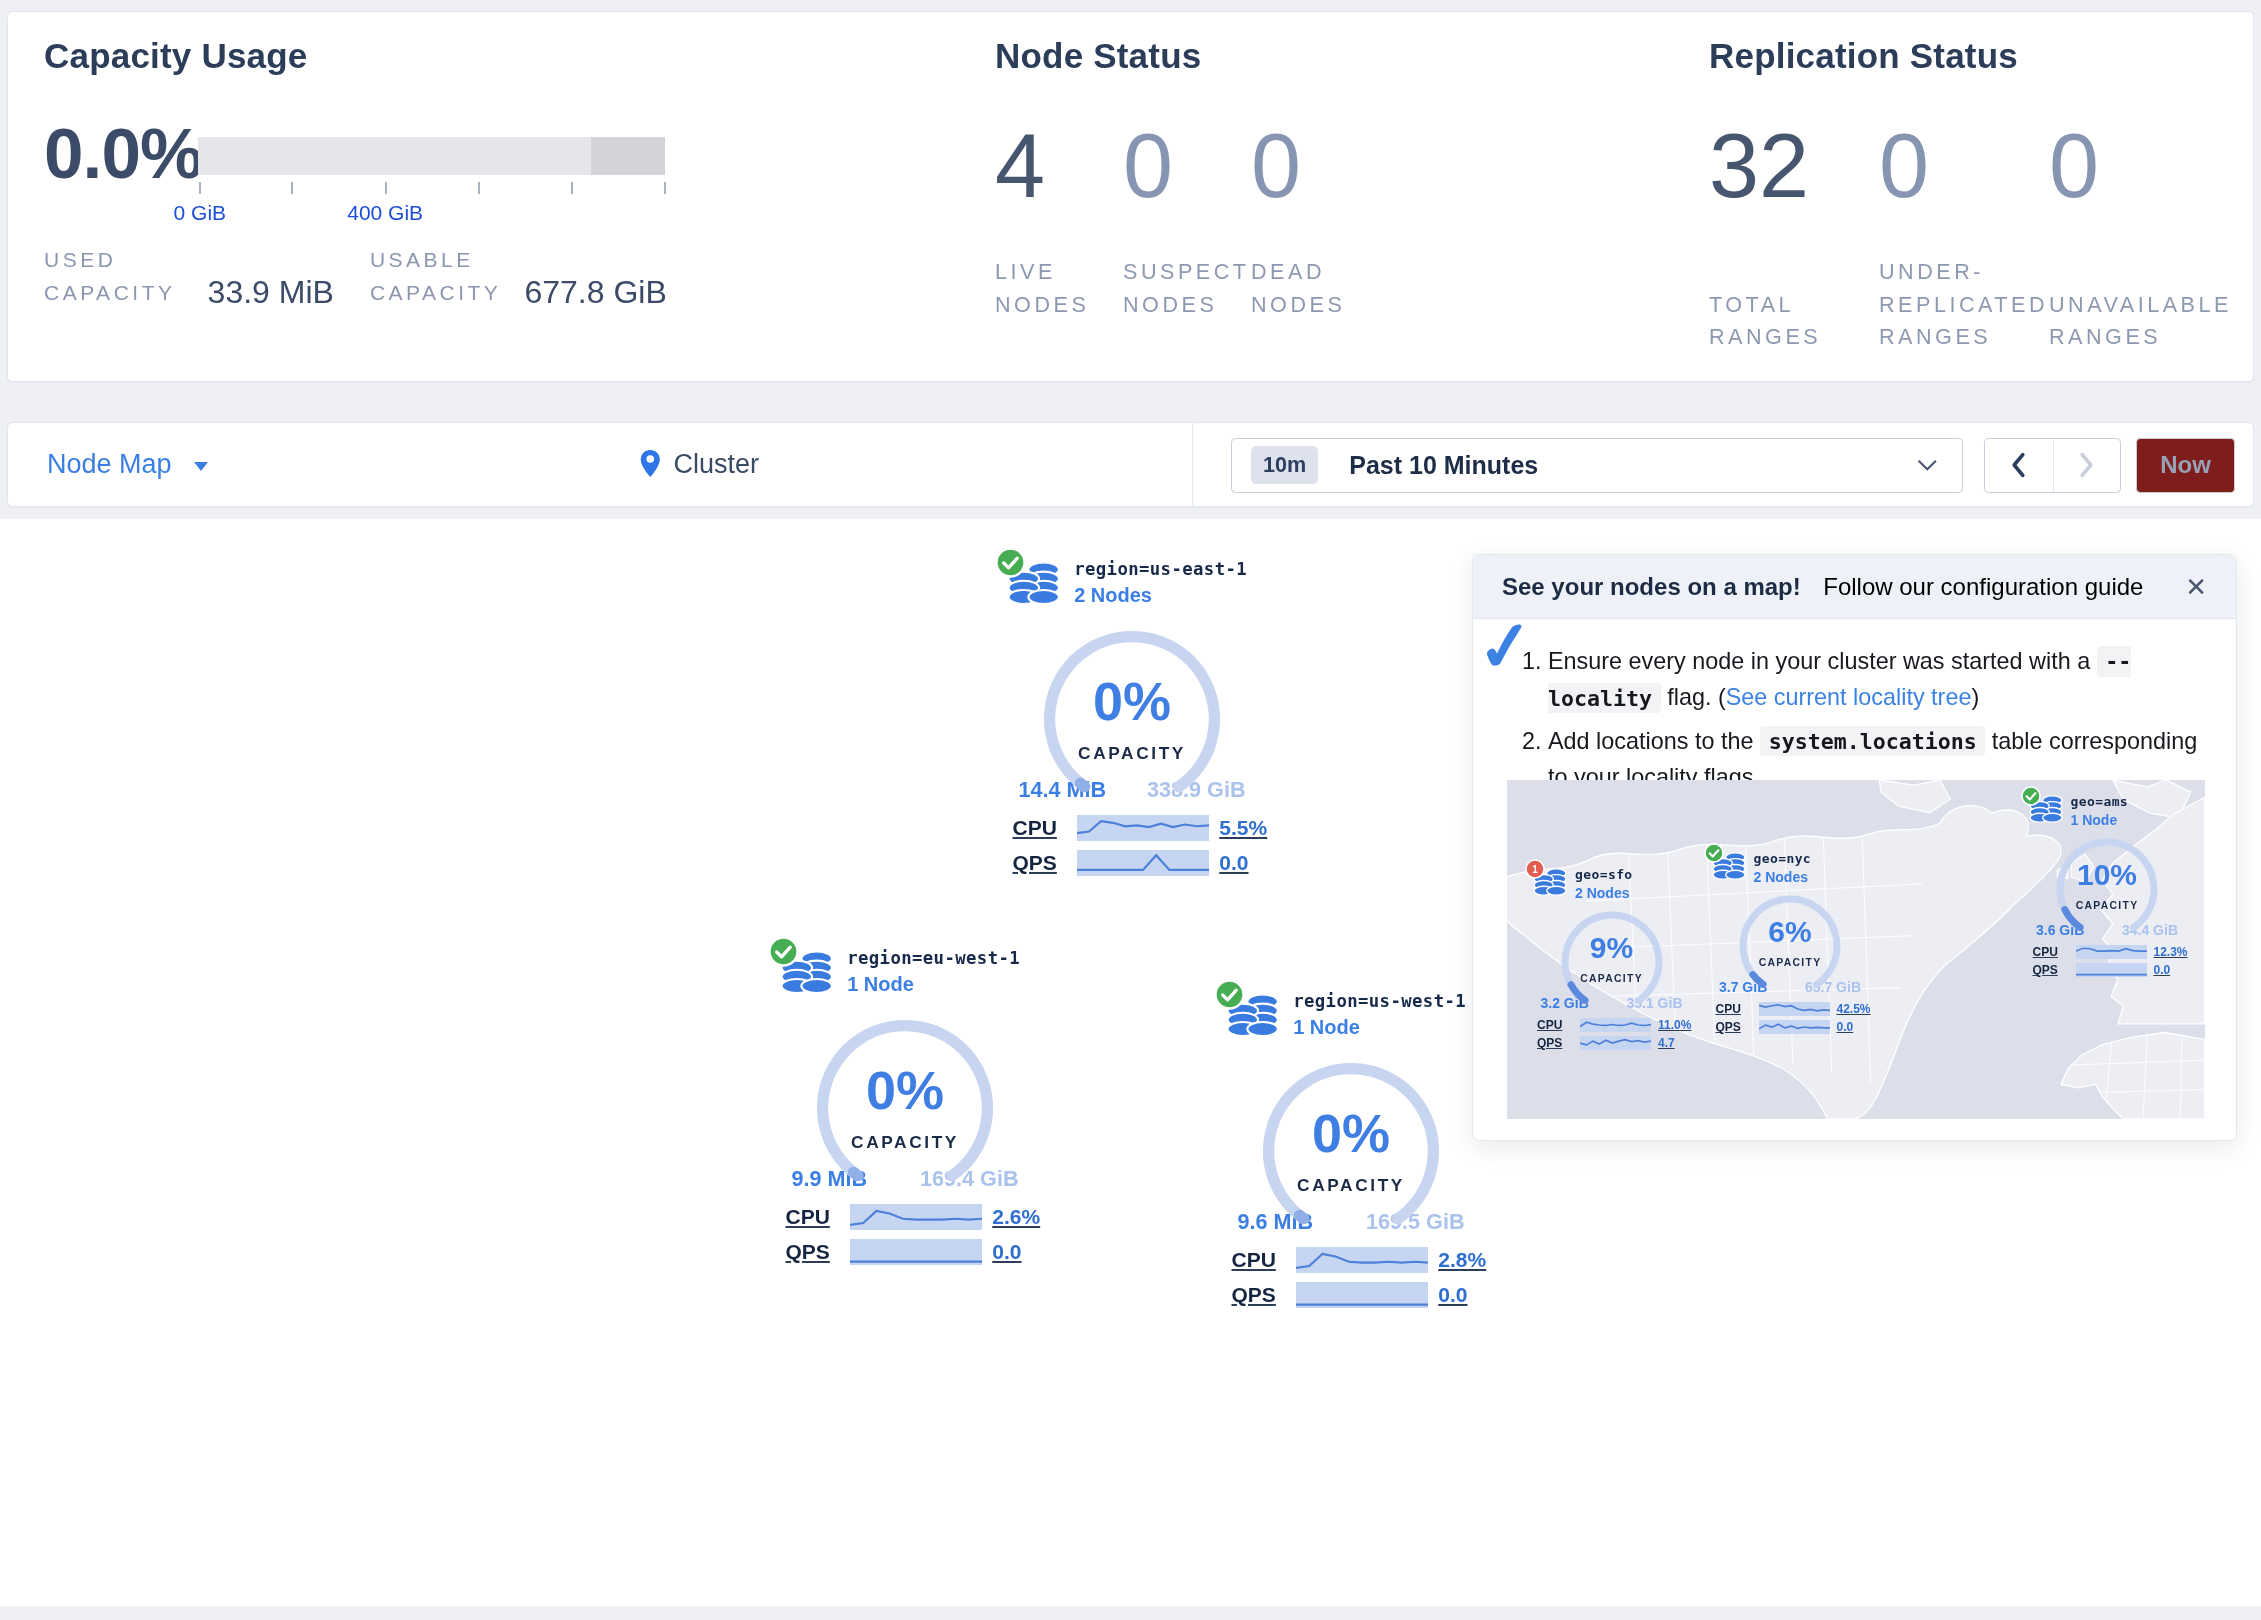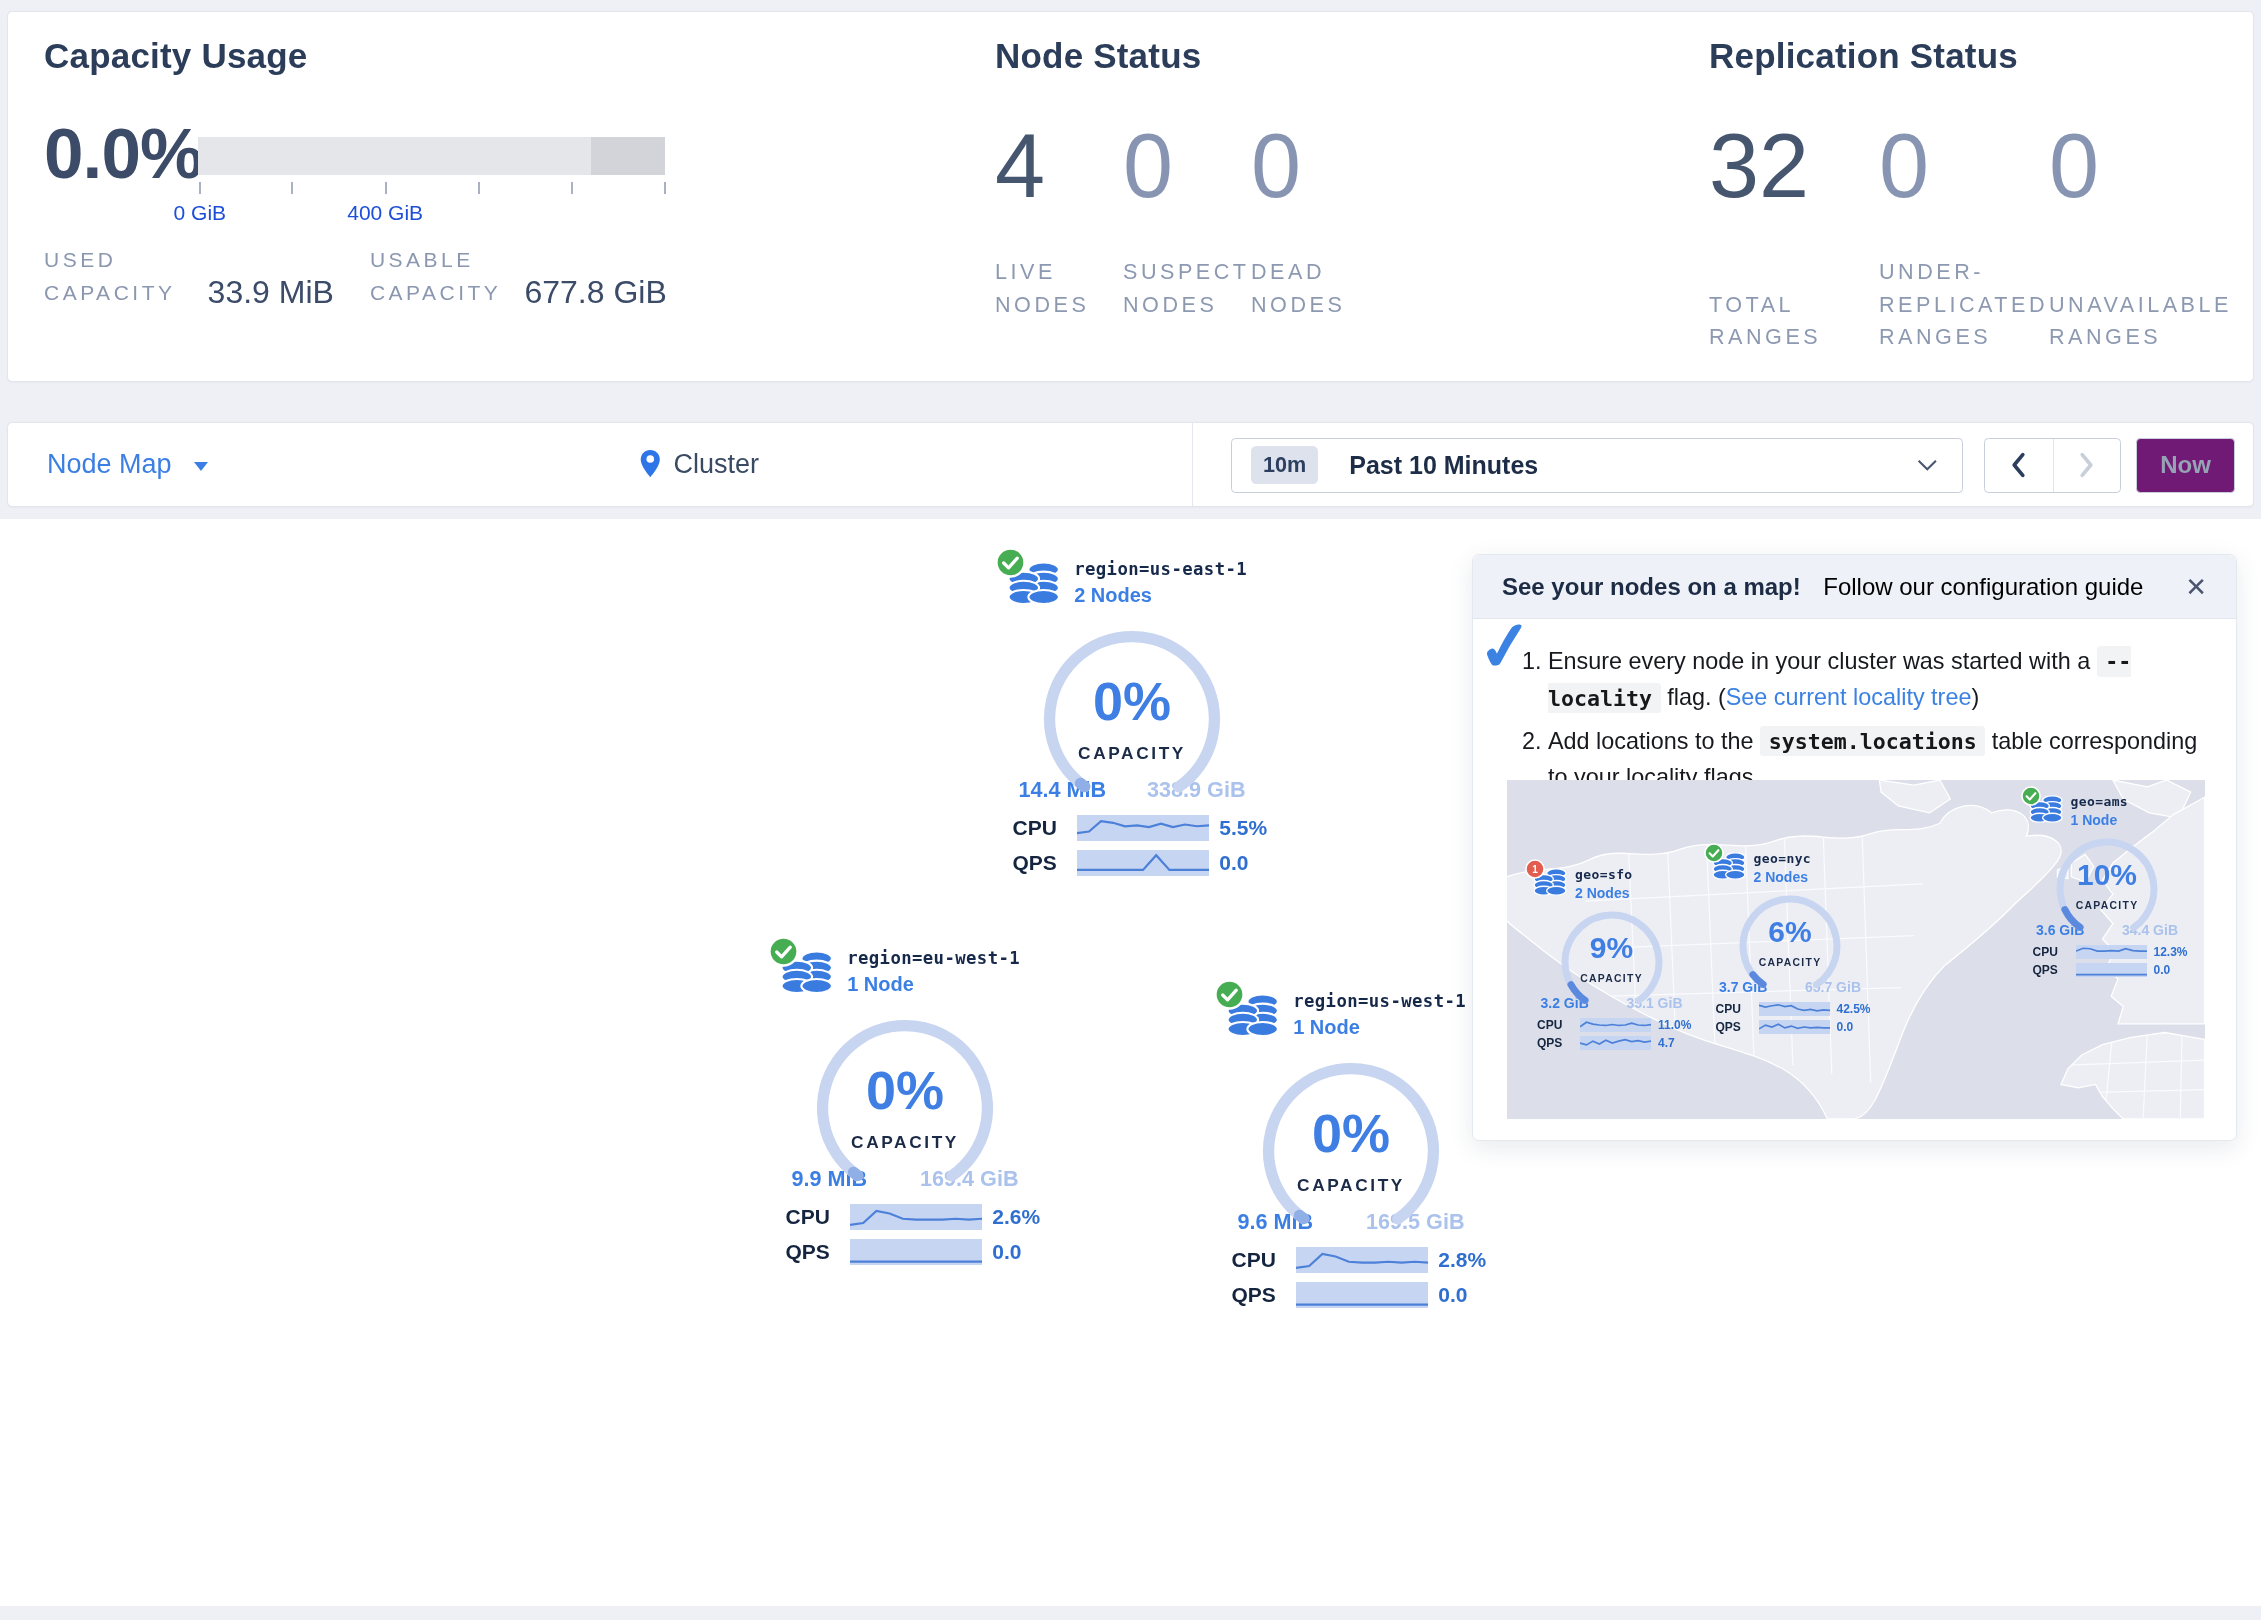--- a/index.html
+++ b/index.html
@@ -65,42 +65,42 @@
   .time-badge { margin-left:19px; background:#dde2ec; border-radius:5.2px; padding:6px 12px;
     font-size:21.6px; font-weight:700; color:#2d3f5e; }
   .time-label { margin-left:31px; font-size:25px; font-weight:600; color:#1e2d47; }
   .time-chev { margin-left:auto; margin-right:24px; display:flex; }
   .arrows { left:1976px; top:14.7px; width:137px; height:55px; border:0.9px solid #c9cfda; border-radius:4.3px;
     display:flex; background:#fff; }
   .arrow-cell { width:50%; display:flex; align-items:center; justify-content:center; cursor:pointer; }
   .arrow-cell + .arrow-cell { border-left:0.9px solid #e2e5ec; }
   .now-btn { left:2128px; top:14.7px; width:99px; height:55px; border:0.9px solid #c9cfda; border-radius:4.3px;
     display:flex; align-items:center; justify-content:center; font-size:24px; font-weight:600; color:#97a2b5;
-    background:#701a75; cursor:pointer; }
+    background:#7f1d1d; cursor:pointer; }
 
   
   .node { position:absolute; width:260px; }
   .n-head { position:relative; display:flex; align-items:flex-start; padding-left:5.2px; min-height:59px; }
   .n-badge { position:absolute; left:-7px; top:-12px; z-index:2; }
   .n-icon { flex:0 0 auto; }
   .n-texts { margin-left:12px; padding-top:0; }
   .n-label { font-family:"DejaVu Sans Mono", monospace; font-size:17.3px; font-weight:700; color:#16294b;
     letter-spacing:0.4px; white-space:nowrap; cursor:pointer; }
   .n-nodes { font-size:20px; font-weight:700; color:#3b7fe4; margin-top:5.2px; cursor:pointer; }
   .n-gauge { position:relative; width:184px; height:147px; margin:8.7px auto 0; }
   .n-gauge svg { position:absolute; left:0; top:0; }
   .g-pct { position:absolute; left:0; right:0; top:47px; text-align:center;
     font-size:54px; font-weight:700; color:#3f7ee3; line-height:1; }
   .g-cap { position:absolute; left:0; right:0; top:116px; text-align:center;
     font-size:17.3px; font-weight:700; letter-spacing:2.6px; color:#1b2a47; }
   .n-values { display:flex; justify-content:space-between; width:227px; margin:3.5px auto 0;
     font-size:21.6px; font-weight:600; }
   .v-used { color:#3b7fe4; } .v-total { color:#abc2ec; }
   .n-metrics { width:239px; margin:12px auto 0; display:grid; row-gap:8.7px; }
-  .m-row { display:grid; grid-template-columns:54px 132px 1fr; align-items:center; column-gap:10.4px; }
+  .m-row { display:grid; grid-template-columns:54px 132px 1fr; align-items:center; column-gap:10.4px;text-decoration:underline; }
   .m-label { font-size:21px; font-weight:800; color:#15253f; }
   .m-value { font-size:21px; font-weight:700; color:#2f6fd0; }
   .m-spark svg { display:block; }
 
   
   .node.mini { width:164px; }
   .node.mini .n-head { padding-left:3.5px; min-height:38px; }
   .node.mini .n-badge { left:-4.3px; top:-7.8px; }
   .node.mini .n-texts { margin-left:7px; }
   .node.mini .n-label { font-size:13px; }

